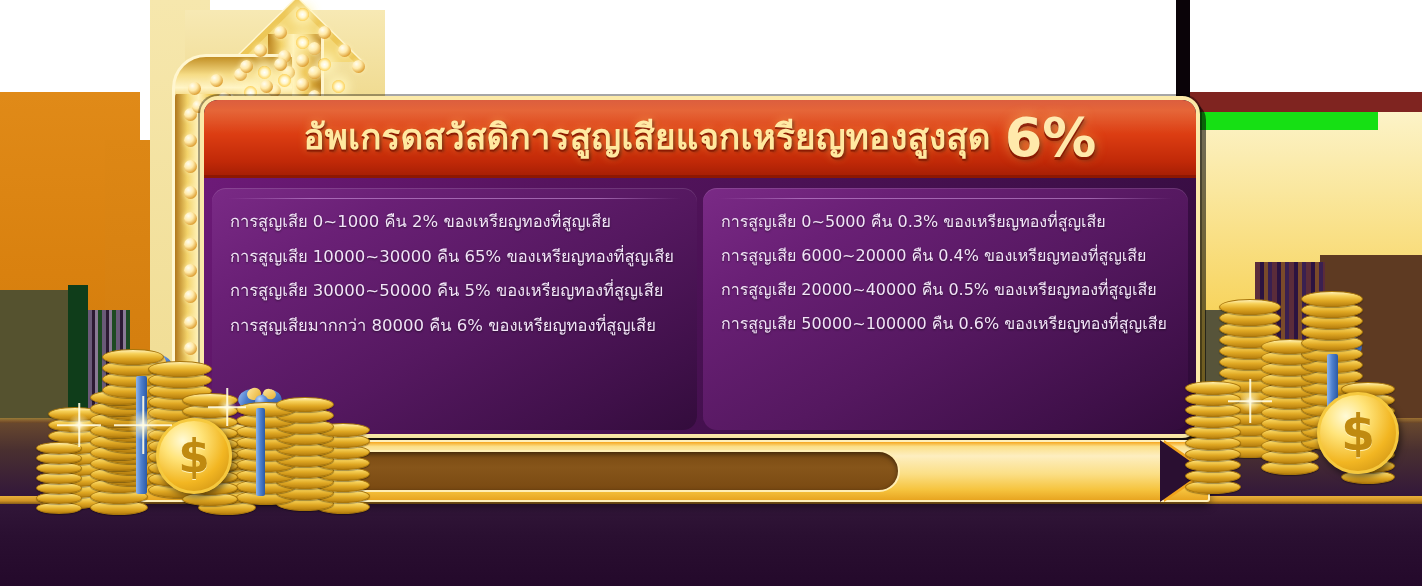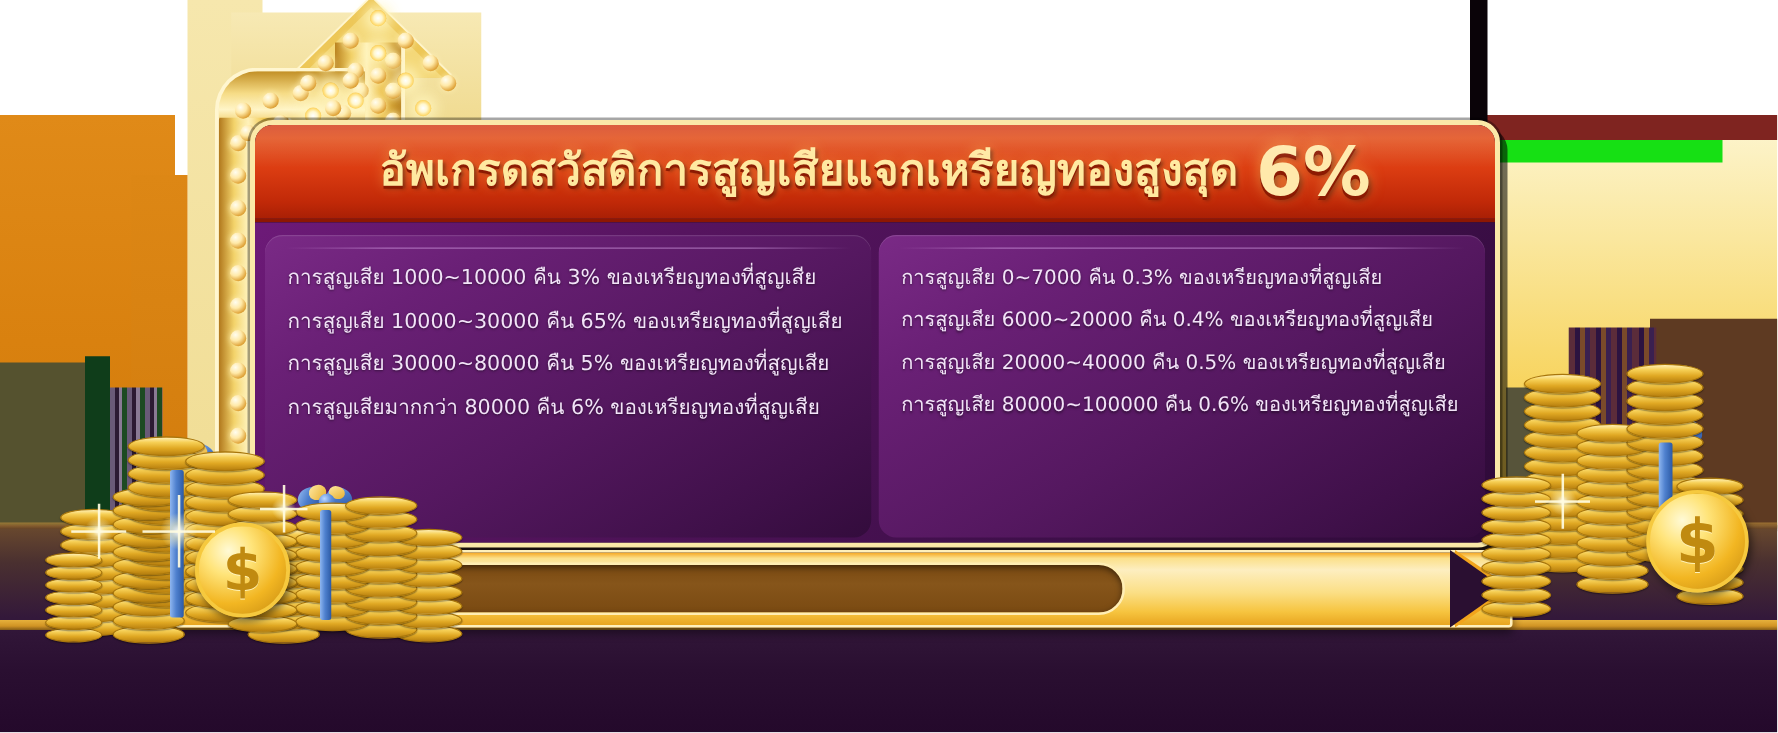--- a/index.html
+++ b/index.html
@@ -508,34 +508,34 @@
     <div class="card-header">
       <div class="header-title">อัพเกรดสวัสดิการสูญเสียแจกเหรียญทองสูงสุด</div>
       <div class="header-pct">6%</div>
     </div>
 
     <div class="card-body">
 
       <div class="panel left">
         <div class="panel-divider"></div>
         <div class="panel-rows">
-          <div class="panel-row">การสูญเสีย 1000~10000 คืน 3% ของเหรียญทองที่สูญเสีย</div>
+          <div class="panel-row">การสูญเสีย 0~1000 คืน 2% ของเหรียญทองที่สูญเสีย</div>
           <div class="panel-row">การสูญเสีย 10000~30000 คืน 65% ของเหรียญทองที่สูญเสีย</div>
-          <div class="panel-row">การสูญเสีย 30000~80000 คืน 5% ของเหรียญทองที่สูญเสีย</div>
+          <div class="panel-row">การสูญเสีย 30000~50000 คืน 5% ของเหรียญทองที่สูญเสีย</div>
           <div class="panel-row">การสูญเสียมากกว่า 80000 คืน 6% ของเหรียญทองที่สูญเสีย</div>
         </div>
       </div>
 
       <div class="panel right">
         <div class="panel-divider"></div>
         <div class="panel-rows">
-          <div class="panel-row">การสูญเสีย 0~7000 คืน 0.3% ของเหรียญทองที่สูญเสีย</div>
+          <div class="panel-row">การสูญเสีย 0~5000 คืน 0.3% ของเหรียญทองที่สูญเสีย</div>
           <div class="panel-row">การสูญเสีย 6000~20000 คืน 0.4% ของเหรียญทองที่สูญเสีย</div>
           <div class="panel-row">การสูญเสีย 20000~40000 คืน 0.5% ของเหรียญทองที่สูญเสีย</div>
-          <div class="panel-row">การสูญเสีย 80000~100000 คืน 0.6% ของเหรียญทองที่สูญเสีย</div>
+          <div class="panel-row">การสูญเสีย 50000~100000 คืน 0.6% ของเหรียญทองที่สูญเสีย</div>
         </div>
       </div>
 
     </div>
   </div>
 
   <div class="ribbon">
     <div class="ribbon-body"></div>
     <div class="ribbon-notch"></div>
     <div class="ribbon-notch-cut"></div>

